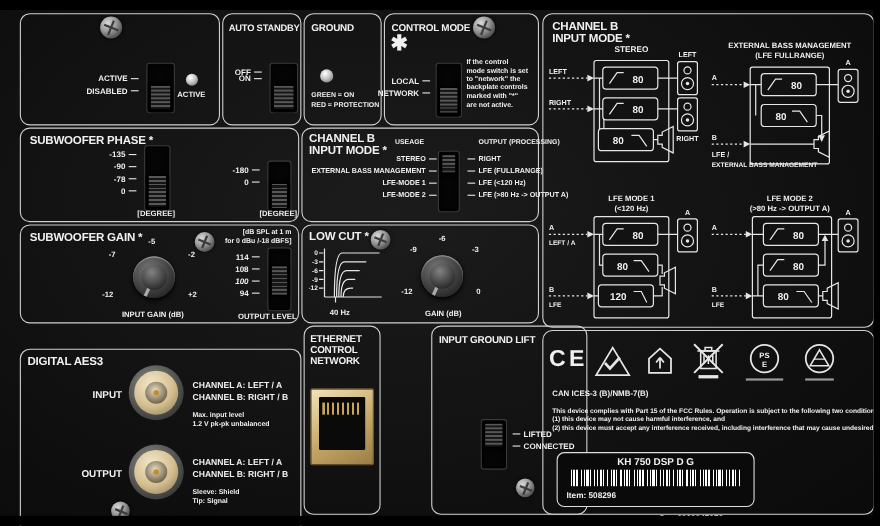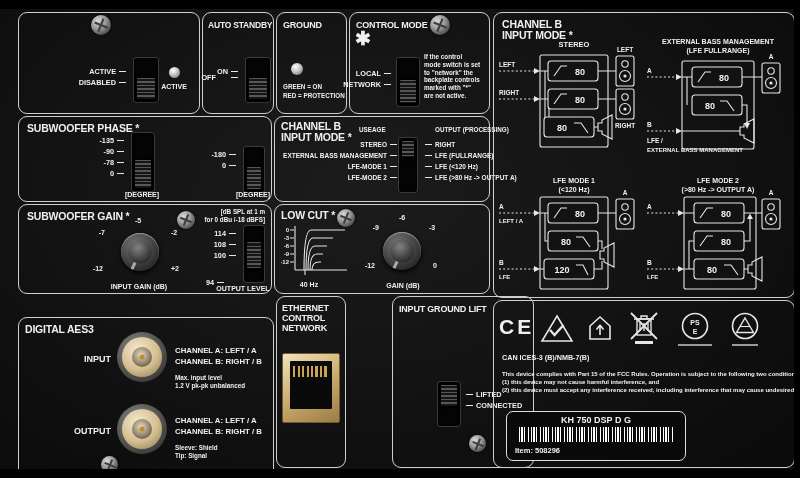--- a/index.html
+++ b/index.html
@@ -89,21 +89,21 @@
     <div class="led" style="left:150px;top:54px;width:11px;height:11px;"></div>
     <div class="sm ctr" style="left:134px;top:70px;width:42px;">ACTIVE</div>
   </div>
 
   <div class="sec" style="left:202px;top:12px;width:70px;height:100px;">
     <div class="tt t85" style="left:5px;top:7px;">AUTO STANDBY</div>
     <div class="lblrow re" style="left:8px;top:54px;width:30px;">
         <span>ON</span>
         <span class="dash"></span>
       </div>
-    <div class="lblrow re" style="left:8px;top:60px;width:30px;gap:12px;">
+    <div class="lblrow re" style="left:8px;top:48px;width:30px;">
         <span>OFF</span>
         <span class="dash"></span>
       </div>
     <div class="sw" style="left:42px;top:44px;width:24px;height:44px;">
         <div class="sknob bot"></div>
       </div>
   </div>
 
   <div class="sec" style="left:276px;top:12px;width:69px;height:100px;">
     <div class="tt t9" style="left:6px;top:7px;">GROUND</div>
@@ -231,25 +231,25 @@
         <div>for 0 dBu /-18 dBFS]</div>
     </div>
     <div class="lblrow re" style="left:160px;top:24px;width:60px;">
         <span>114</span>
         <span class="dash"></span>
       </div>
     <div class="lblrow re" style="left:160px;top:35px;width:60px;">
         <span>108</span>
         <span class="dash"></span>
       </div>
-    <div class="lblrow re" style="left:160px;top:46px;width:60px;">
+    <div class="lblrow re" style="left:160px;top:46px;width:60px;font-style:italic;">
         <span>100</span>
         <span class="dash"></span>
       </div>
-    <div class="lblrow re" style="left:148px;top:57px;width:60px;margin-top:16px;">
+    <div class="lblrow re" style="left:160px;top:57px;width:60px;">
         <span>94</span>
         <span class="dash"></span>
       </div>
     <div class="sw" style="left:224px;top:20px;width:20px;height:56px;">
         <div class="sknob mid"></div>
       </div>
     <div class="sm ctr" style="left:184px;top:80px;width:80px;">OUTPUT LEVEL</div>
   </div>
 
   <div class="sec" style="left:274px;top:204px;width:214px;height:88px;">

